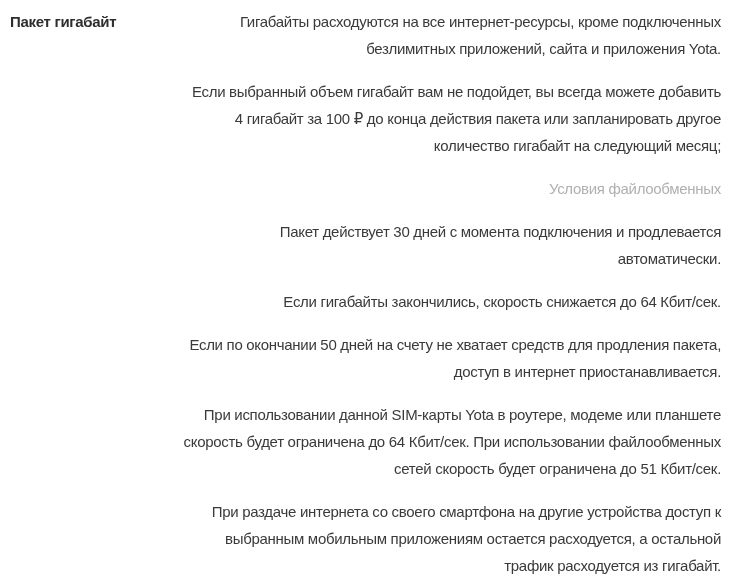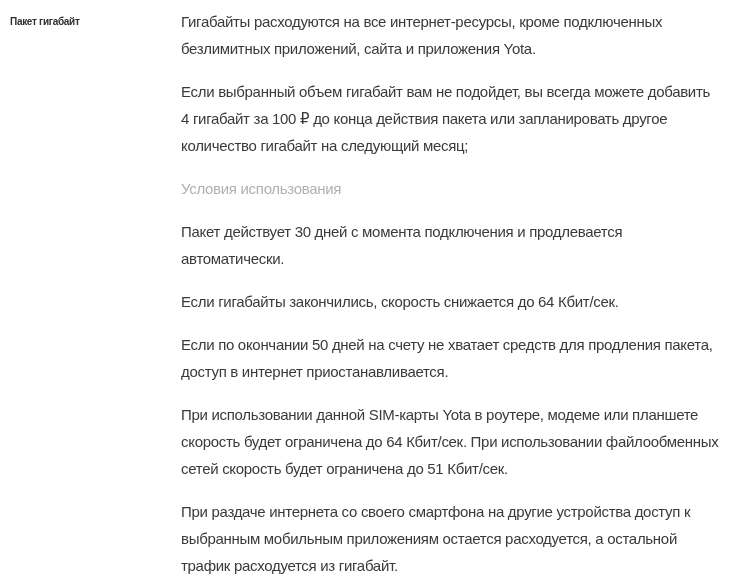--- a/index.html
+++ b/index.html
@@ -21,30 +21,31 @@
     box-sizing: border-box;
     width: 744px;
   }
   .label-col {
     width: 171px;
     flex: 0 0 171px;
     box-sizing: border-box;
   }
   .label-col h2 {
     margin: 0;
-    font-size: 10px;
+    font-size: 15px;
     font-weight: bold;
     line-height: 27px;
     letter-spacing: -0.3px;
     color: #2e2e2e;
   }
   .content-col {
     width: 540px;
     flex: 0 0 540px;
     box-sizing: border-box;
+    text-align: right;
   }
   .content-col p {
     margin: 0 0 16px 0;
     font-size: 15px;
     line-height: 27px;
     letter-spacing: -0.3px;
     color: #3a3a3a;
   }
   .content-col p.muted {
     color: #b0b0b0;
@@ -56,20 +57,20 @@
 </head>
 <body>
 
 <div class="section-row">
   <div class="label-col">
     <h2>Пакет гигабайт</h2>
   </div>
   <div class="content-col">
     <p>Гигабайты расходуются на все интернет-ресурсы, кроме подключенных безлимитных приложений, сайта и приложения Yota.</p>
     <p>Если выбранный объем гигабайт вам не подойдет, вы всегда можете добавить 4 гигабайт за 100 ₽ до конца действия пакета или запланировать другое количество гигабайт на следующий месяц;</p>
-    <p class="muted">Условия использования</p>
+    <p class="muted">Условия файлообменных</p>
     <p>Пакет действует 30 дней с момента подключения и продлевается автоматически.</p>
     <p>Если гигабайты закончились, скорость снижается до 64 Кбит/сек.</p>
     <p>Если по окончании 50 дней на счету не хватает средств для продления пакета, доступ в интернет приостанавливается.</p>
     <p>При использовании данной SIM-карты Yota в роутере, модеме или планшете скорость будет ограничена до 64 Кбит/сек. При использовании файлообменных сетей скорость будет ограничена до 51 Кбит/сек.</p>
     <p>При раздаче интернета со своего смартфона на другие устройства доступ к выбранным мобильным приложениям остается расходуется, а остальной трафик расходуется из гигабайт.</p>
   </div>
 </div>
 
 </body></html>

